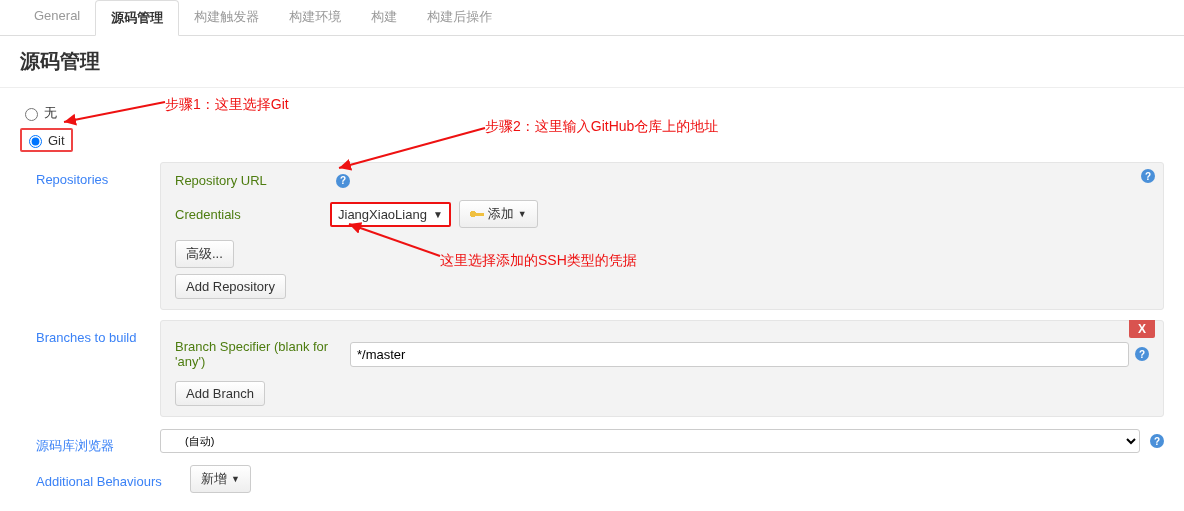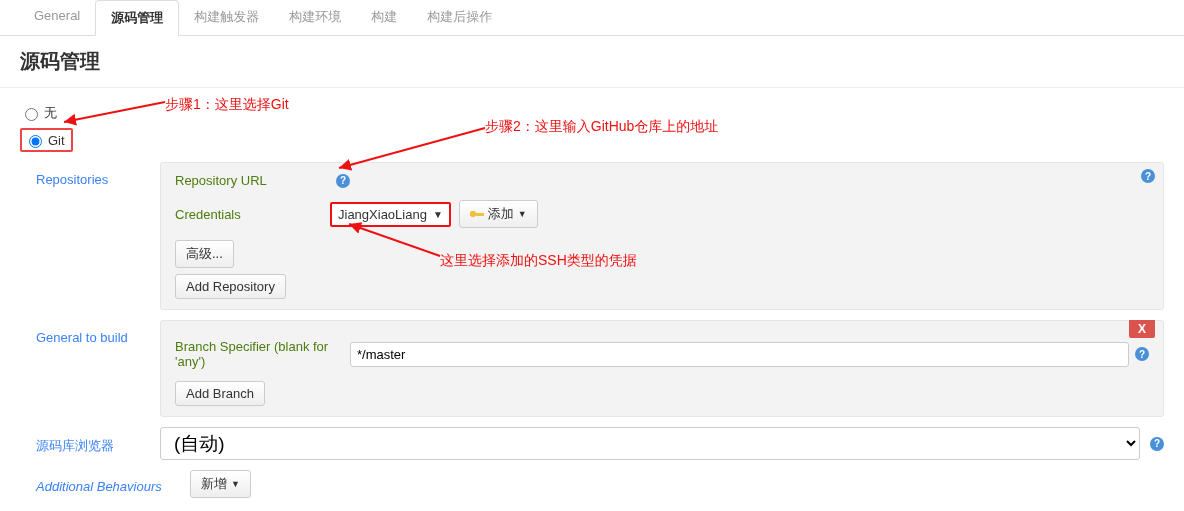--- a/index.html
+++ b/index.html
@@ -100,25 +100,25 @@
   .help-block { position:absolute; right:8px; top:6px; }
   .close-x {
     position:absolute; right:8px; top:-1px;
     background:#d9534f; color:#fff; width:26px; height:18px;
     display:flex; align-items:center; justify-content:center;
     font-weight:bold; font-size:12px; cursor:pointer;
     border-radius:0 0 2px 2px;
   }
   .select-full {
     width: 100%;
-    padding: 4px 9px;
+    padding: 4px 20px;
     border: 1px solid #ccc;
     border-radius: 3px;
     background: #fff;
-    font-size: 19px;
+    font-size: 11px;
     -webkit-appearance: menulist;
   }
   .annotation {
     position: absolute;
     color: #e11;
     font-size: 14px;
     pointer-events: none;
   }
   .key-icon {
     display:inline-block; width:14px; height:8px;
@@ -186,21 +186,21 @@
         <div class="btn-row-right">
           <span class="btn">高级...</span>
         </div>
         <div class="btn-row-right" style="margin-top:6px;">
           <span class="btn">Add Repository</span>
         </div>
       </div>
     </div>
 
     <div class="form-row">
-      <div class="form-label">General to build</div>
+      <div class="form-label">Branches to build</div>
       <div class="form-body" style="position:relative; padding-top:18px;">
         <span class="close-x">X</span>
         <div class="inner-row" style="position:relative;">
           <div class="inner-label" style="width:175px;">Branch Specifier (blank for 'any')</div>
           <input class="text-input" type="text" value="*/master" style="">
           <span class="help-icon" style="margin-left:6px;">?</span>
         </div>
         <div class="btn-row-right">
           <span class="btn">Add Branch</span>
         </div>
@@ -211,21 +211,21 @@
       <div class="form-label">源码库浏览器</div>
       <div class="form-body-plain" style="position:relative;">
         <select class="select-full">
           <option>(自动)</option>
         </select>
         <span class="help-icon">?</span>
       </div>
     </div>
 
     <div class="form-row" style="align-items:center;">
-      <div class="form-label" style="width:160px; padding-top:4px;font-style:italic;">Additional Behaviours</div>
+      <div class="form-label" style="width:160px; padding-top:4px;">Additional Behaviours</div>
       <div class="form-body-plain">
         <span class="btn">
           <span>新增</span>
           <span style="font-size:9px;">▼</span>
         </span>
       </div>
     </div>
   </div>
 
   <div class="annotation" style="left:165px; top:96px;">步骤1：这里选择Git</div>

